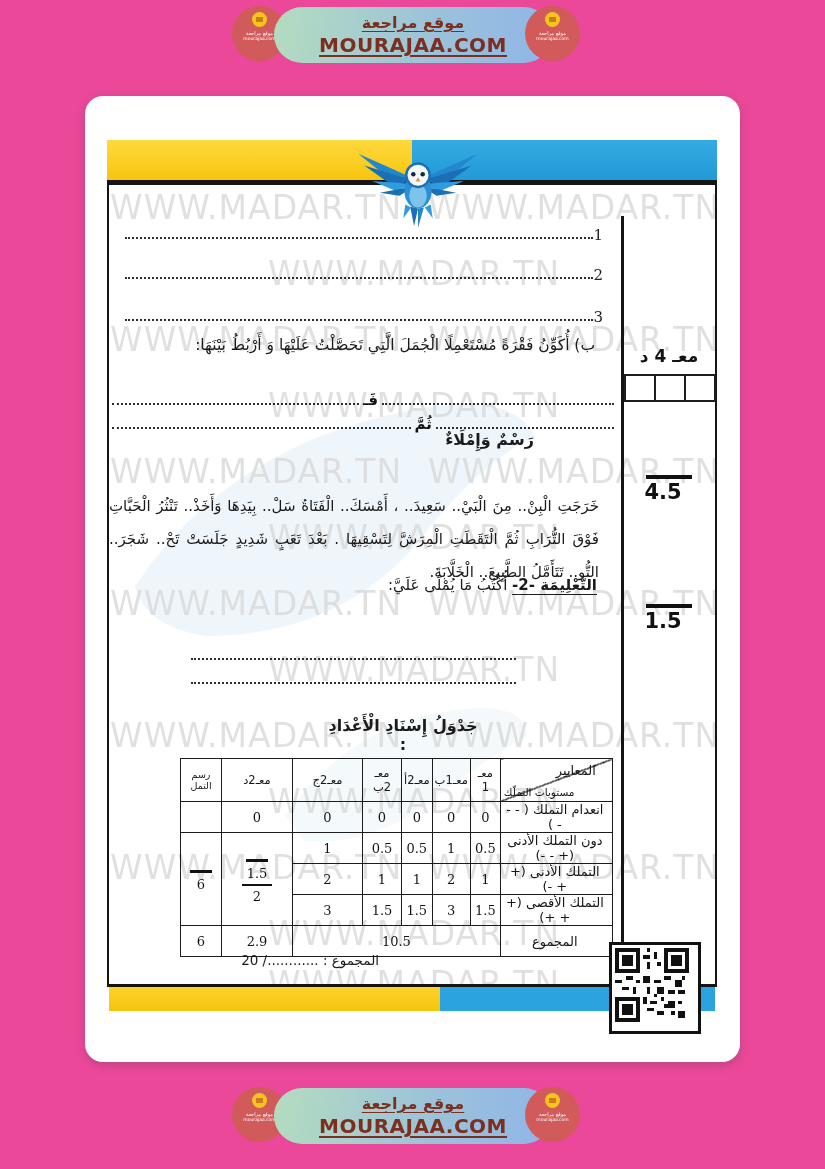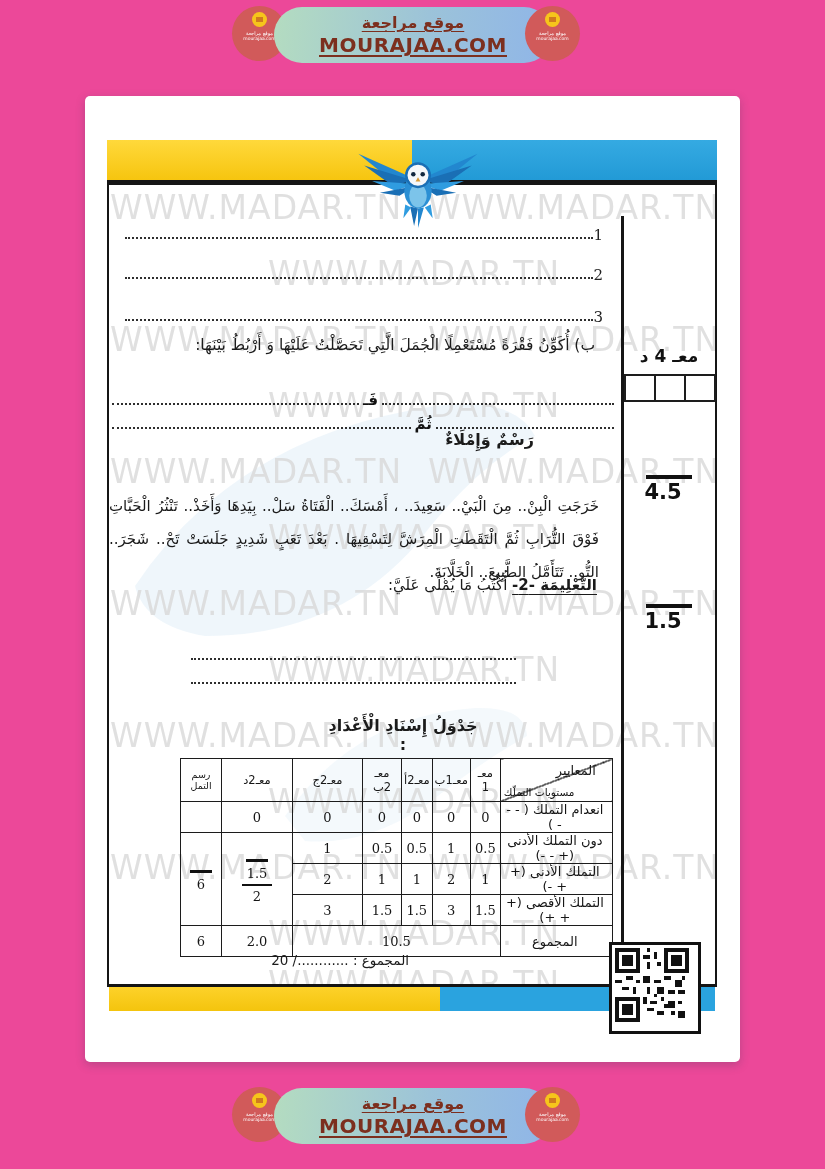--- a/index.html
+++ b/index.html
@@ -12,21 +12,21 @@
   .pill .ar{font-size:16px;font-weight:bold;color:#7c2f1e;text-decoration:underline;text-underline-offset:3px;}
   .pill .en{font-size:20px;font-weight:bold;color:#7c2f1e;letter-spacing:.5px;text-decoration:underline;text-underline-offset:3px;}
   .badge{position:absolute;width:55px;height:55px;border-radius:50%;background:#d15a5a;
          display:flex;flex-direction:column;align-items:center;padding-top:6px;box-sizing:border-box;}
   .badge .yc{width:15px;height:15px;border-radius:50%;background:#f6c51b;position:relative;}
   .badge .yc i{position:absolute;left:4px;top:5px;width:7px;height:5px;background:#d07a1f;display:block;}
   .badge .b1{font-size:5px;color:#ffffff;margin-top:4px;line-height:5px;}
   .badge .b2{font-size:4.5px;color:#ffffff;line-height:6px;}
   
   .page{position:absolute;left:85px;top:96px;width:655px;height:966px;background:#ffffff;
-        border-radius:5px;box-shadow:0 3px 10px rgba(40,60,80,.25);overflow:hidden;}
+        border-radius:18px;box-shadow:0 3px 10px rgba(40,60,80,.25);overflow:hidden;}
   .wm{position:absolute;font-size:33px;letter-spacing:1px;color:#d9d9d9;opacity:.8;
       font-family:"DejaVu Sans",sans-serif;white-space:nowrap;z-index:2;}
   .feather{position:absolute;z-index:1;}
   .banner-left{position:absolute;left:22px;top:44px;width:305px;height:40px;z-index:3;
         background:linear-gradient(180deg,#ffd93b,#f6c50f);}
   .banner-right{position:absolute;left:327px;top:44px;width:305px;height:40px;z-index:3;
         background:linear-gradient(180deg,#35aae2,#229ad6);}
   .frame{position:absolute;left:22px;top:84px;width:610px;height:807px;box-sizing:border-box;z-index:4;
          border-top:5px solid #151515;border-left:2.5px solid #151515;border-right:2.5px solid #151515;
          border-bottom:3px solid #151515;}
@@ -57,21 +57,21 @@
   .gtable .hrow th{height:42px;font-size:11.5px;font-family:"DejaVu Sans",sans-serif;}
   .gtable .brow td{height:26px;font-size:13px;text-align:center;}
   .gtable .trow td{height:30px;font-size:13px;text-align:center;}
   .gtable .lab{font-family:"DejaVu Sans",sans-serif;font-size:10.5px;text-align:right;padding-right:5px;}
   .corner{position:relative;background:linear-gradient(to top left,transparent 49.2%,#222 49.2%,#222 50.9%,transparent 50.9%);}
   .corner .ct{position:absolute;top:4px;right:16px;font-size:13px;}
   .corner .cb{position:absolute;bottom:3px;left:3px;font-size:10.5px;}
   .mdash{width:22px;height:3px;background:#111;margin:4px auto;}
   .mrule{width:30px;height:2px;background:#111;margin:3px auto;}
   .mval{font-size:13px;text-align:center;}
-  .totalnote{position:absolute;left:114px;top:856px;width:210px;direction:rtl;text-align:right;
+  .totalnote{position:absolute;left:84px;top:856px;width:210px;direction:rtl;text-align:right;
              font-size:13.5px;color:#1b1b1b;z-index:6;}
   .bar-y{position:absolute;left:24px;top:891px;width:331px;height:24px;background:linear-gradient(180deg,#fdd22a,#f4c40d);z-index:5;}
   .bar-b{position:absolute;left:355px;top:891px;width:275px;height:24px;background:#2aa3df;z-index:5;}
   .qrbox{position:absolute;left:524px;top:846px;width:80px;height:80px;background:#fff;
          border:3px solid #111;padding:3px;z-index:7;}
 </style>
 </head>
 <body>
 
 <div class="canvas">
@@ -271,21 +271,21 @@
         <td class="lab">التملك الأقصى (+ + +)</td>
         <td>1.5</td>
         <td>3</td>
         <td>1.5</td>
         <td>1.5</td>
         <td>3</td>
       </tr>
       <tr class="trow">
         <td class="lab" style="text-align:center;margin-top:32px;">المجموع</td>
         <td colspan="5">10.5</td>
-        <td>2.0</td>
+        <td>2.9</td>
         <td>6</td>
       </tr>
     </tbody>
       </table>
 
     <div class="totalnote">المجموع : ............/ 20</div>
 
     <div class="bar-y"></div>
     <div class="bar-b"></div>
 

